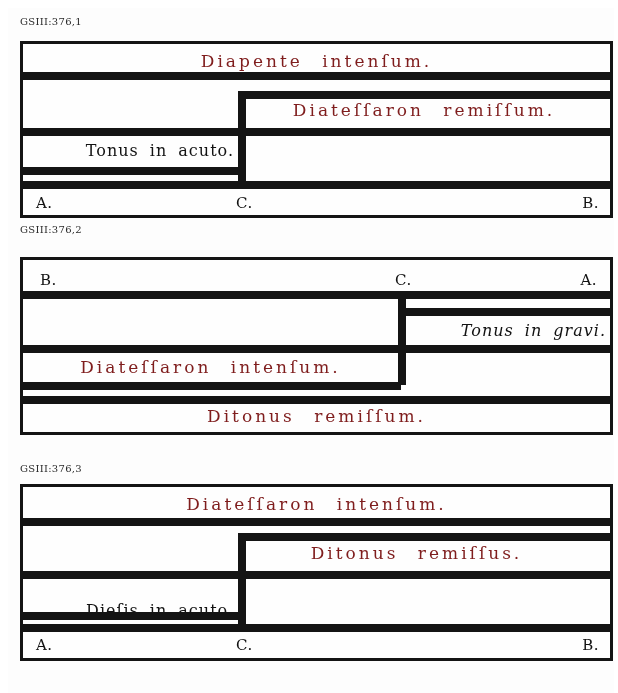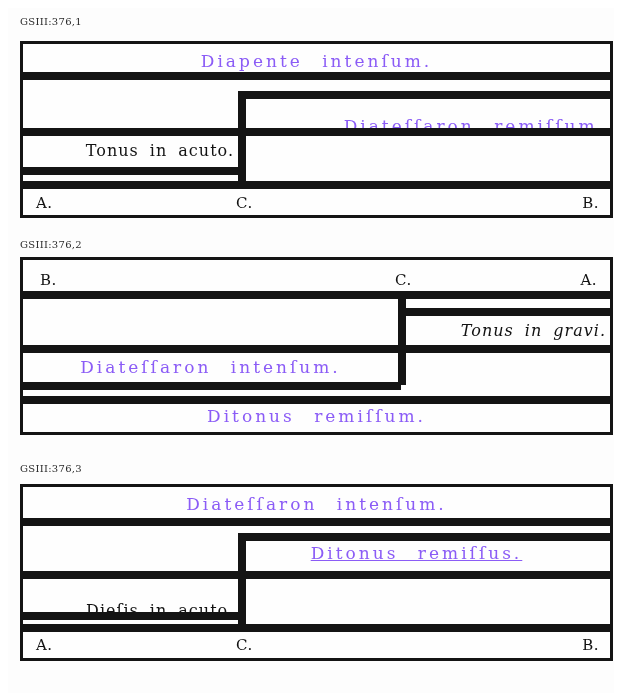--- a/index.html
+++ b/index.html
@@ -31,21 +31,21 @@
   .hline { height: 3px; }
   .vline { width: 3px; }
   .header-text {
     position: absolute;
     left: 0; right: 0;
     text-align: center;
     font-size: 17px;
     letter-spacing: 3px;
     word-spacing: 11px;
     white-space: nowrap;
-    color: #8b5cf6;
+    color: #7f1d1d;
   }
   .small-text {
     position: absolute;
     text-align: right;
     font-size: 16px;
     letter-spacing: 1px;
     word-spacing: 5px;
     white-space: nowrap;
     color: #121212;
   }
@@ -62,35 +62,35 @@
 <div id="canvas">
 
   <div class="caption" style="top:4px;">GSIII:376,1</div>
 
   <div class="figure" style="top:33px; height:177px;">
 
     <div class="header-text" style="top:3px;">Diapente  intenſum.</div>
     <div class="hline" style="top:28px; left:0; right:0;"></div>
 
     <div class="hline" style="top:47px; left:215px; right:0;"></div>
-    <div class="header-text" style="top:68px; left:215px; right:0;text-align:right;">Diateſſaron  remiſſum.</div>
+    <div class="header-text" style="top:52px; left:215px; right:0;">Diateſſaron  remiſſum.</div>
     <div class="hline" style="top:84px; left:0; right:0;"></div>
 
     <div class="small-text" style="top:93px; left:0; width:215px;">Tonus in acuto.</div>
     <div class="hline" style="top:123px; left:0; width:218px;"></div>
 
     <div class="vline" style="top:47px; left:215px; height:93px;"></div>
     <div class="hline" style="top:137px; left:0; right:0;"></div>
 
     <div class="corner" style="top:146px; left:9px;">A.</div>
     <div class="corner" style="top:146px; left:209px;">C.</div>
     <div class="corner" style="top:146px; right:7px;">B.</div>
   </div>
 
-  <div class="caption" style="top:227px;">GSIII:376,2</div>
+  <div class="caption" style="top:212px;">GSIII:376,2</div>
 
   <div class="figure" style="top:249px; height:178px;">
 
     <div class="corner" style="top:7px; left:13px;">B.</div>
     <div class="corner" style="top:7px; left:368px;">C.</div>
     <div class="corner" style="top:7px; right:9px;">A.</div>
     <div class="hline" style="top:31px; left:0; right:0;"></div>
 
     <div class="hline" style="top:48px; left:375px; right:0;"></div>
     <div class="small-text" style="top:57px; left:375px; right:0;font-style:italic;">Tonus in gravi.</div>
@@ -106,21 +106,21 @@
   </div>
 
   <div class="caption" style="top:451px;">GSIII:376,3</div>
 
   <div class="figure" style="top:476px; height:177px;">
 
     <div class="header-text" style="top:3px;">Diateſſaron  intenſum.</div>
     <div class="hline" style="top:31px; left:0; right:0;"></div>
 
     <div class="hline" style="top:46px; left:215px; right:0;"></div>
-    <div class="header-text" style="top:52px; left:200px; right:0;text-decoration:underline;">Ditonus  remiſſus.</div>
+    <div class="header-text" style="top:52px; left:200px; right:0;">Ditonus  remiſſus.</div>
     <div class="hline" style="top:84px; left:0; right:0;"></div>
 
     <div class="small-text" style="top:110px; left:0; width:215px;">Dieſis in acuto.</div>
     <div class="hline" style="top:125px; left:0; width:218px;"></div>
 
     <div class="vline" style="top:46px; left:215px; height:94px;"></div>
     <div class="hline" style="top:137px; left:0; right:0;"></div>
 
     <div class="corner" style="top:145px; left:9px;">A.</div>
     <div class="corner" style="top:145px; left:209px;">C.</div>

